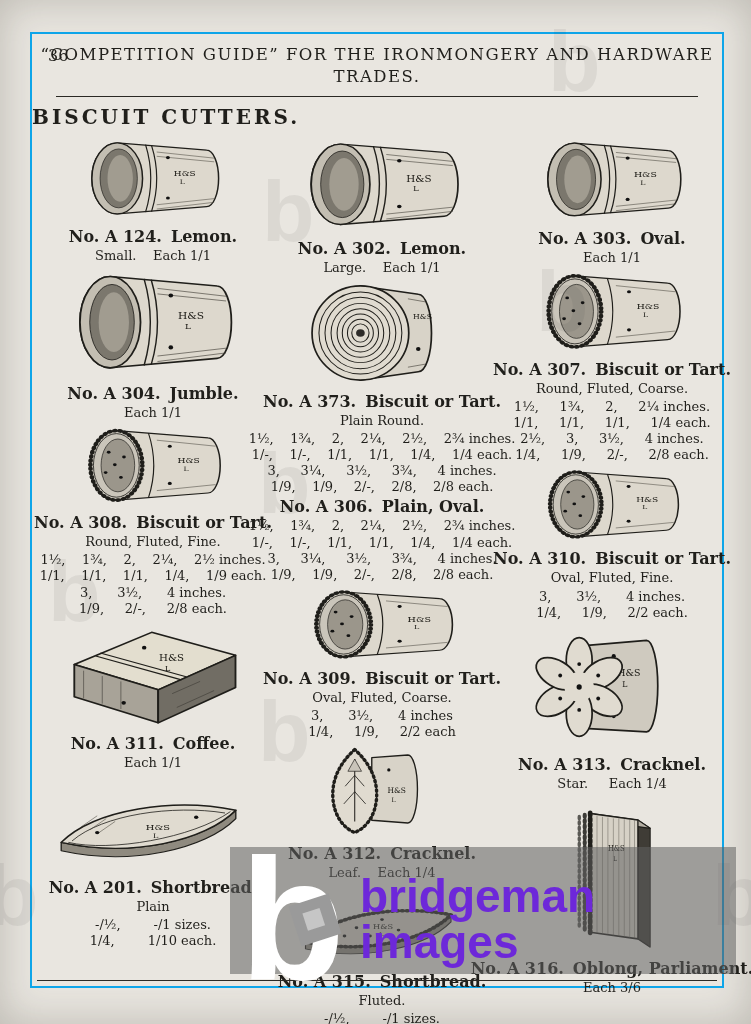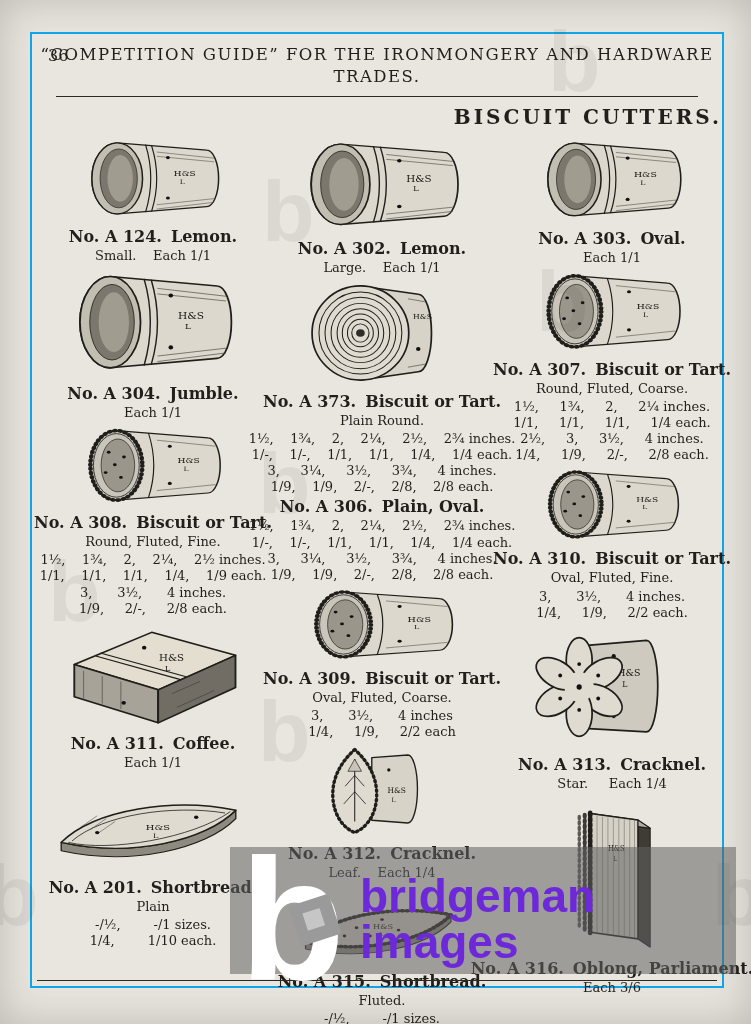--- a/index.html
+++ b/index.html
@@ -11,21 +11,21 @@
   .scan{position:absolute;inset:0;background:#e8e5df;
     box-shadow:inset 0 0 40px rgba(60,55,45,.25);}
   .frame{position:absolute;left:30px;top:32px;width:690px;height:952px;
     border:2px solid #0ea5e9;background:#e9e6e0;}
   .frame-inner-bottom{position:absolute;left:5px;right:5px;bottom:5px;
     border-bottom:1.2px solid #2a2924;}
   header{position:relative;padding-top:10px;}
   .page-number{position:absolute;left:16px;top:12px;font-size:16px;}
   .h-line{font-size:16.5px;letter-spacing:1.5px;text-align:center;line-height:1.35;}
   .h-rule{border-top:1.3px solid #2a2924;margin:7px 24px 0 24px;}
-  .section-title{text-align:right;font-size:20px;font-weight:bold;
+  .section-title{text-align:left;font-size:20px;font-weight:bold;
     letter-spacing:3px;margin-top:8px;}
   .columns{display:flex;justify-content:space-between;padding:4px 8px 0 10px;}
   .col{display:flex;flex-direction:column;align-items:center;}
   .col-1{width:222px;} .col-2{width:236px;} .col-3{width:224px;}
   figure.product{margin:0;text-align:center;}
   .art{display:flex;justify-content:center;align-items:flex-end;}
   .pline{font-size:16px;font-weight:bold;margin-top:2px;white-space:pre;}
   .pname{margin-left:9px;}
   .psub{font-size:13px;margin-top:2px;white-space:pre;line-height:1.25;}
   .prow{font-size:13px;white-space:pre;line-height:1.24;}

